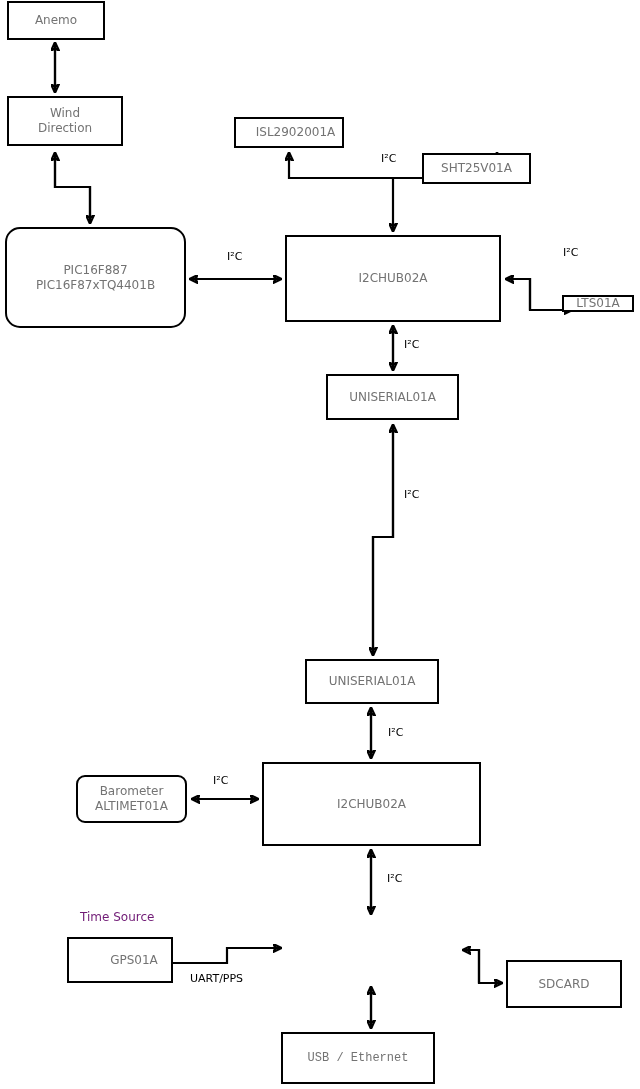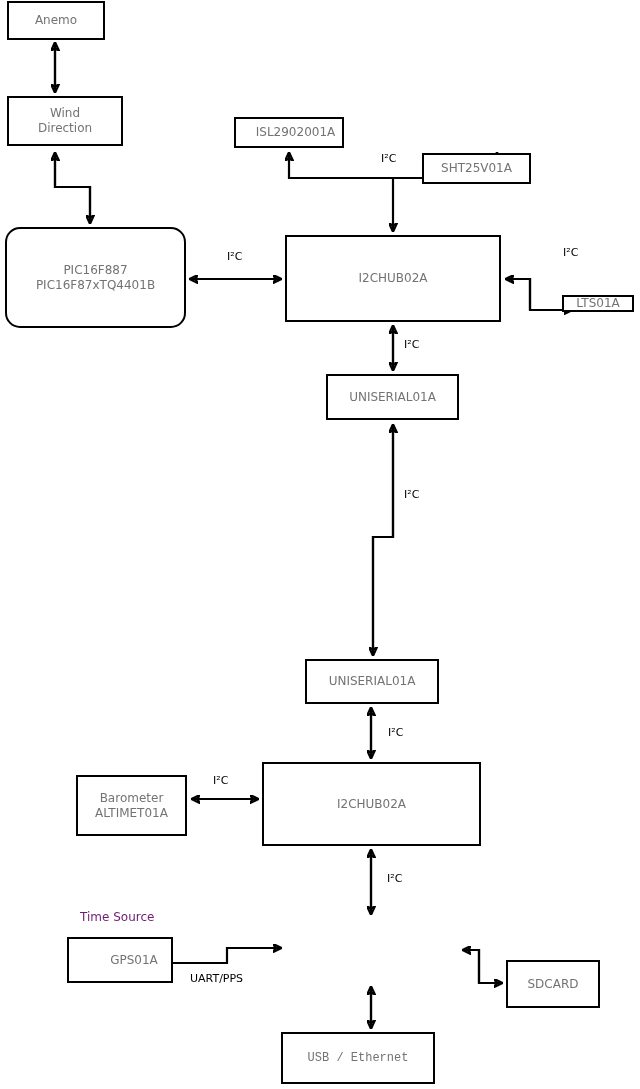--- a/index.html
+++ b/index.html
@@ -125,29 +125,29 @@
   <div class="node" style="left:422px; top:117px; width:109px; height:31px;margin-top:36px;">SHT25V01A</div>
 
   <div class="node" style="left:285px; top:235px; width:216px; height:87px;">I2CHUB02A</div>
 
   <div class="node" style="left:562px; top:295px; width:72px; height:17px;">LTS01A</div>
 
   <div class="node" style="left:326px; top:374px; width:133px; height:46px;">UNISERIAL01A</div>
 
   <div class="node" style="left:305px; top:659px; width:134px; height:45px;">UNISERIAL01A</div>
 
-  <div class="node" style="left:76px; top:775px; width:111px; height:61px;">Barometer
+  <div class="node" style="left:76px; top:775px; width:111px; height:48px;border-radius:9px;">Barometer
 ALTIMET01A</div>
 
   <div class="node" style="left:262px; top:762px; width:219px; height:84px;">I2CHUB02A</div>
 
   <div class="node" style="left:67px; top:937px; width:106px; height:46px;padding-left:28px;">GPS01A</div>
 
 
-  <div class="node" style="left:506px; top:960px; width:94px; height:48px;">SDCARD</div>
+  <div class="node" style="left:506px; top:960px; width:116px; height:48px;">SDCARD</div>
 
   <div class="node" style="left:281px; top:1032px; width:154px; height:52px;font-family:Liberation Mono, monospace;">USB / Ethernet</div>
 
   <div class="edge-label" style="left:381px; top:153px;">I²C</div>
 
   <div class="edge-label" style="left:227px; top:251px;">I²C</div>
 
   <div class="edge-label" style="left:563px; top:247px;">I²C</div>
 
   <div class="edge-label" style="left:404px; top:339px;">I²C</div>

